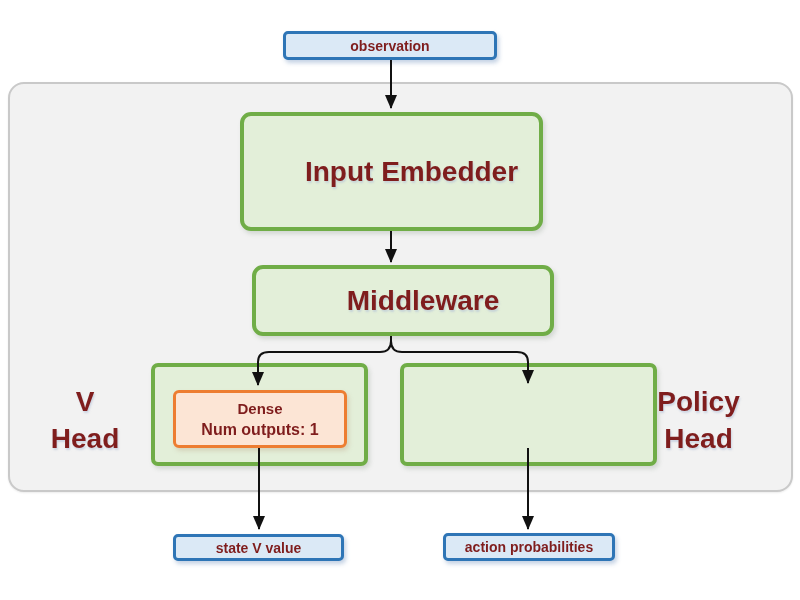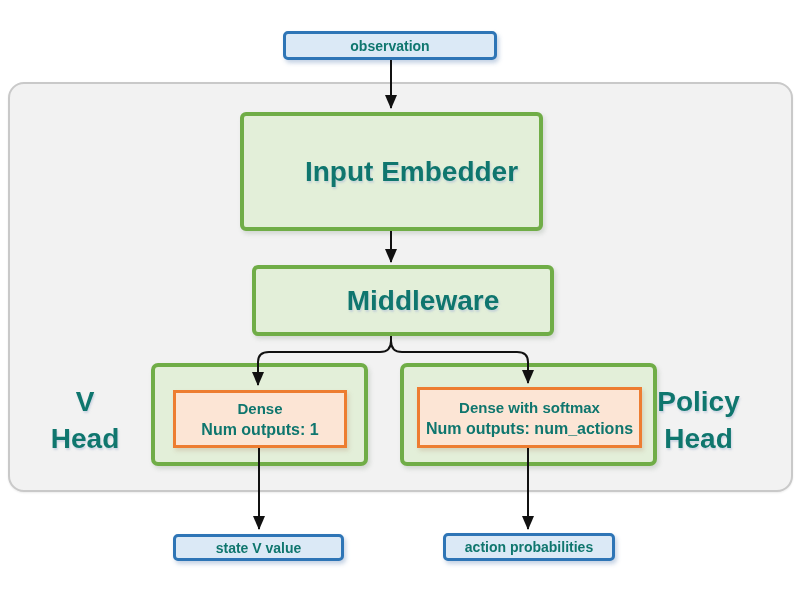--- a/index.html
+++ b/index.html
@@ -14,21 +14,21 @@
     --arrow: #111111;
   }
   * { margin: 0; padding: 0; box-sizing: border-box; }
   html, body { background: #ffffff; }
   .canvas {
     position: relative;
     width: 800px;
     height: 600px;
     background: #ffffff;
     font-family: "Liberation Sans", sans-serif;
-    color: #0f766e;
+    color: #7f1d1d;
     overflow: hidden;
   }
   .container {
     position: absolute;
     left: 8px; top: 82px;
     width: 785px; height: 410px;
     background: var(--container-fill);
     border: 2px solid var(--container-border);
     border-radius: 16px;
     box-shadow: 0 1px 2px rgba(0,0,0,0.08);
@@ -39,39 +39,39 @@
     border: 3px solid var(--io-border);
     border-radius: 5px;
     display: flex; align-items: center; justify-content: center;
     font-size: 14px; font-weight: bold;
     box-shadow: 2px 3px 4px rgba(125,155,195,0.45);
   }
   .block-box {
     position: absolute;
     background: var(--block-fill);
     border: 4px solid var(--block-border);
-    border-radius: 6px;
+    border-radius: 11px;
     display: flex; align-items: center; justify-content: center;
     font-size: 28px; font-weight: bold;
     text-shadow: 1px 2px 2px rgba(175,190,215,0.55);
     box-shadow: 2px 3px 4px rgba(140,155,140,0.30);
     padding-left: 40px;
   }
   .head-box {
     position: absolute;
     background: var(--block-fill);
     border: 4px solid var(--block-border);
     border-radius: 7px;
     box-shadow: 2px 3px 4px rgba(140,155,140,0.30);
   }
   .dense-box {
     position: absolute;
     background: var(--dense-fill);
     border: 3px solid var(--dense-border);
-    border-radius: 0;
+    border-radius: 6px;
     display: flex; flex-direction: column; align-items: center; justify-content: center;
     line-height: 21px;
     box-shadow: 2px 3px 4px rgba(190,160,135,0.35);
   }
   .dense-title { font-size: 15px; font-weight: bold; }
   .dense-detail { font-size: 16px; font-weight: bold; }
   .head-label {
     position: absolute;
     text-align: center;
     font-size: 28px; font-weight: bold;
@@ -113,24 +113,20 @@
 
   <div class="head-box" style="left:151px; top:363px; width:217px; height:103px;"></div>
 
   <div class="dense-box" style="left:173px; top:390px; width:174px; height:58px;">
     <div class="dense-title">Dense</div>
     <div class="dense-detail">Num outputs: 1</div>
   </div>
 
   <div class="head-box" style="left:400px; top:363px; width:257px; height:103px;"></div>
 
-  <div class="dense-box" style="left:417px; top:387px; width:225px; height:61px;">
-    <div class="dense-title">Dense with softmax</div>
-    <div class="dense-detail">Num outputs: num_actions</div>
-  </div>
 
   <div class="head-label" style="left:636px; top:383px; width:125px;">
     <div>Policy</div>
     <div>Head</div>
   </div>
 
   <div class="io-box" style="left:173px; top:534px; width:171px; height:27px;">
     <span>state V value</span>
   </div>
 

